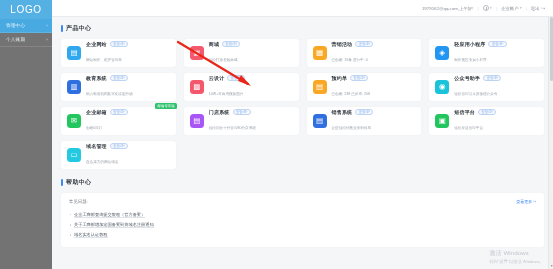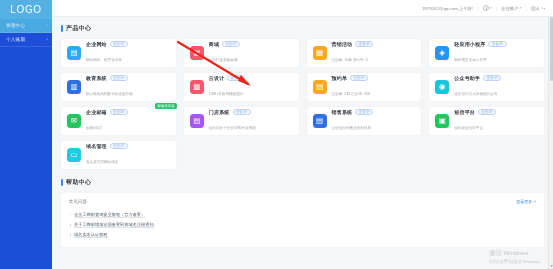--- a/index.html
+++ b/index.html
@@ -7,21 +7,21 @@
     width: 553px; height: 269px;
     font-family: "Liberation Sans", "DejaVu Sans", sans-serif;
     overflow: hidden;
     background: #f3f5f7;
   }
   .app { position: relative; width: 553px; height: 269px; display: flex; }
 
   
   .sidebar {
     width: 52px; height: 269px;
-    background: #1d4ed8;
+    background: #737373;
     flex: 0 0 52px;
     display: flex; flex-direction: column;
   }
   .logo {
     height: 19px;
     color: #ffffff;
     font-size: 10px;
     letter-spacing: 0.6px;
     display: flex; align-items: center; justify-content: center;
     background: #55b0e4;

